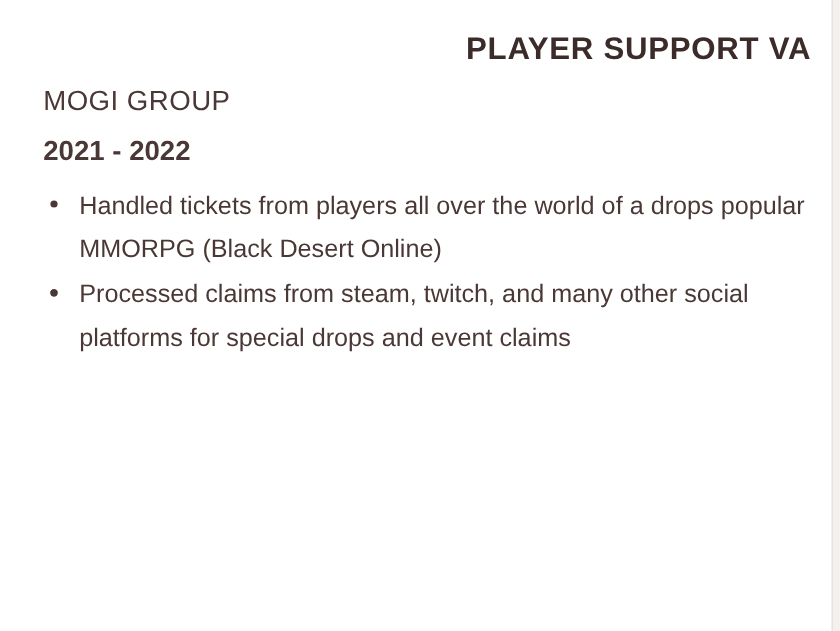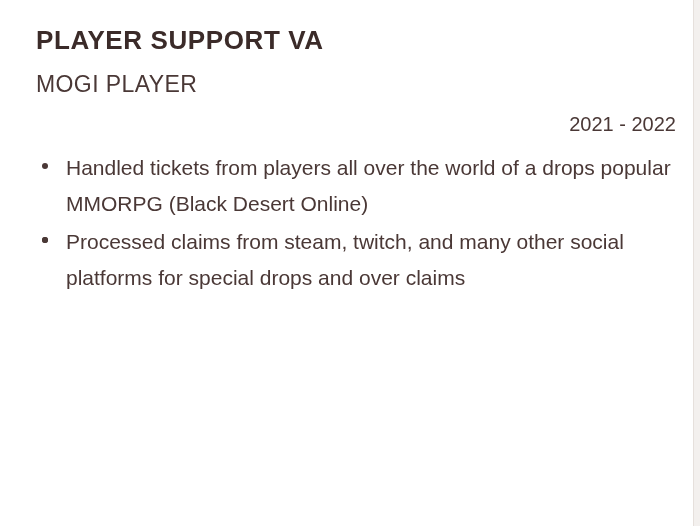--- a/index.html
+++ b/index.html
@@ -30,36 +30,36 @@
     background: #f3f0ee;
     border-left: 1px solid #e6e0dc;
   }
   .job-title {
     font-size: 26px;
     font-weight: bold;
     letter-spacing: 0.6px;
     color: #3b2b29;
     margin: 6px 0 0 0;
     line-height: 1.25;
+    text-align: right;
   }
   .company {
     font-size: 23px;
     font-weight: normal;
     letter-spacing: 0.4px;
     color: #4a3836;
     margin: 14px 0 0 0;
     line-height: 1.2;
   }
   .dates {
-    font-size: 20px;
-    font-weight: normal;
+    font-size: 23px;
+    font-weight: bold;
     color: #4a3836;
     margin: 14px 0 0 0;
     line-height: 1.2;
-    text-align: right;
   }
   ul.bullets {
     list-style: none;
     margin: 14px 0 0 0;
     padding: 0;
   }
   ul.bullets li {
     position: relative;
     font-size: 21px;
     line-height: 1.72;
@@ -77,32 +77,32 @@
     background: #4a3836;
   }
 </style>
 </head>
 <body>
 
 <div class="page">
 
   <h1 class="job-title">PLAYER SUPPORT VA</h1>
 
-  <div class="company">MOGI PLAYER</div>
+  <div class="company">MOGI GROUP</div>
 
   <div class="dates">2021 - 2022</div>
 
   <ul class="bullets">
     <li>
       <span class="dot"></span>
       <span>Handled tickets from players all over the world of a drops popular MMORPG (Black Desert Online)</span>
     </li>
     <li>
       <span class="dot"></span>
     </li>
     <li>
       <span class="dot"></span>
-      <span>Processed claims from steam, twitch, and many other social platforms for special drops and over claims</span>
+      <span>Processed claims from steam, twitch, and many other social platforms for special drops and event claims</span>
     </li>
   </ul>
 
   <div class="right-edge"></div>
 </div>
 
 </body></html>

